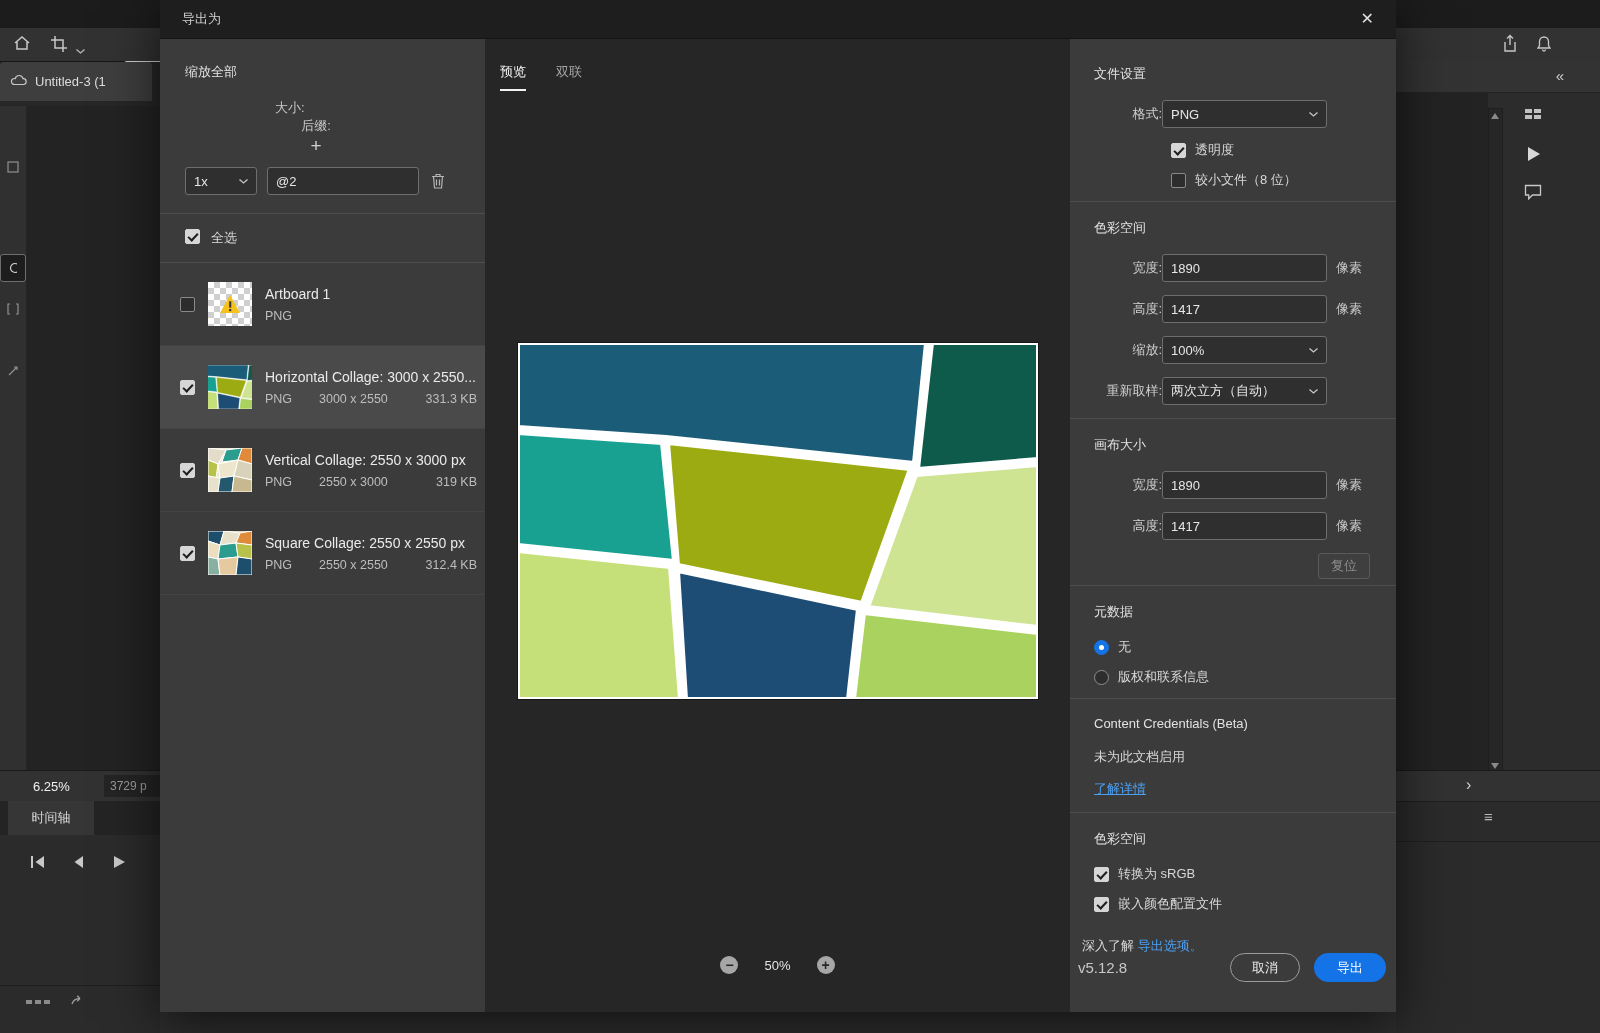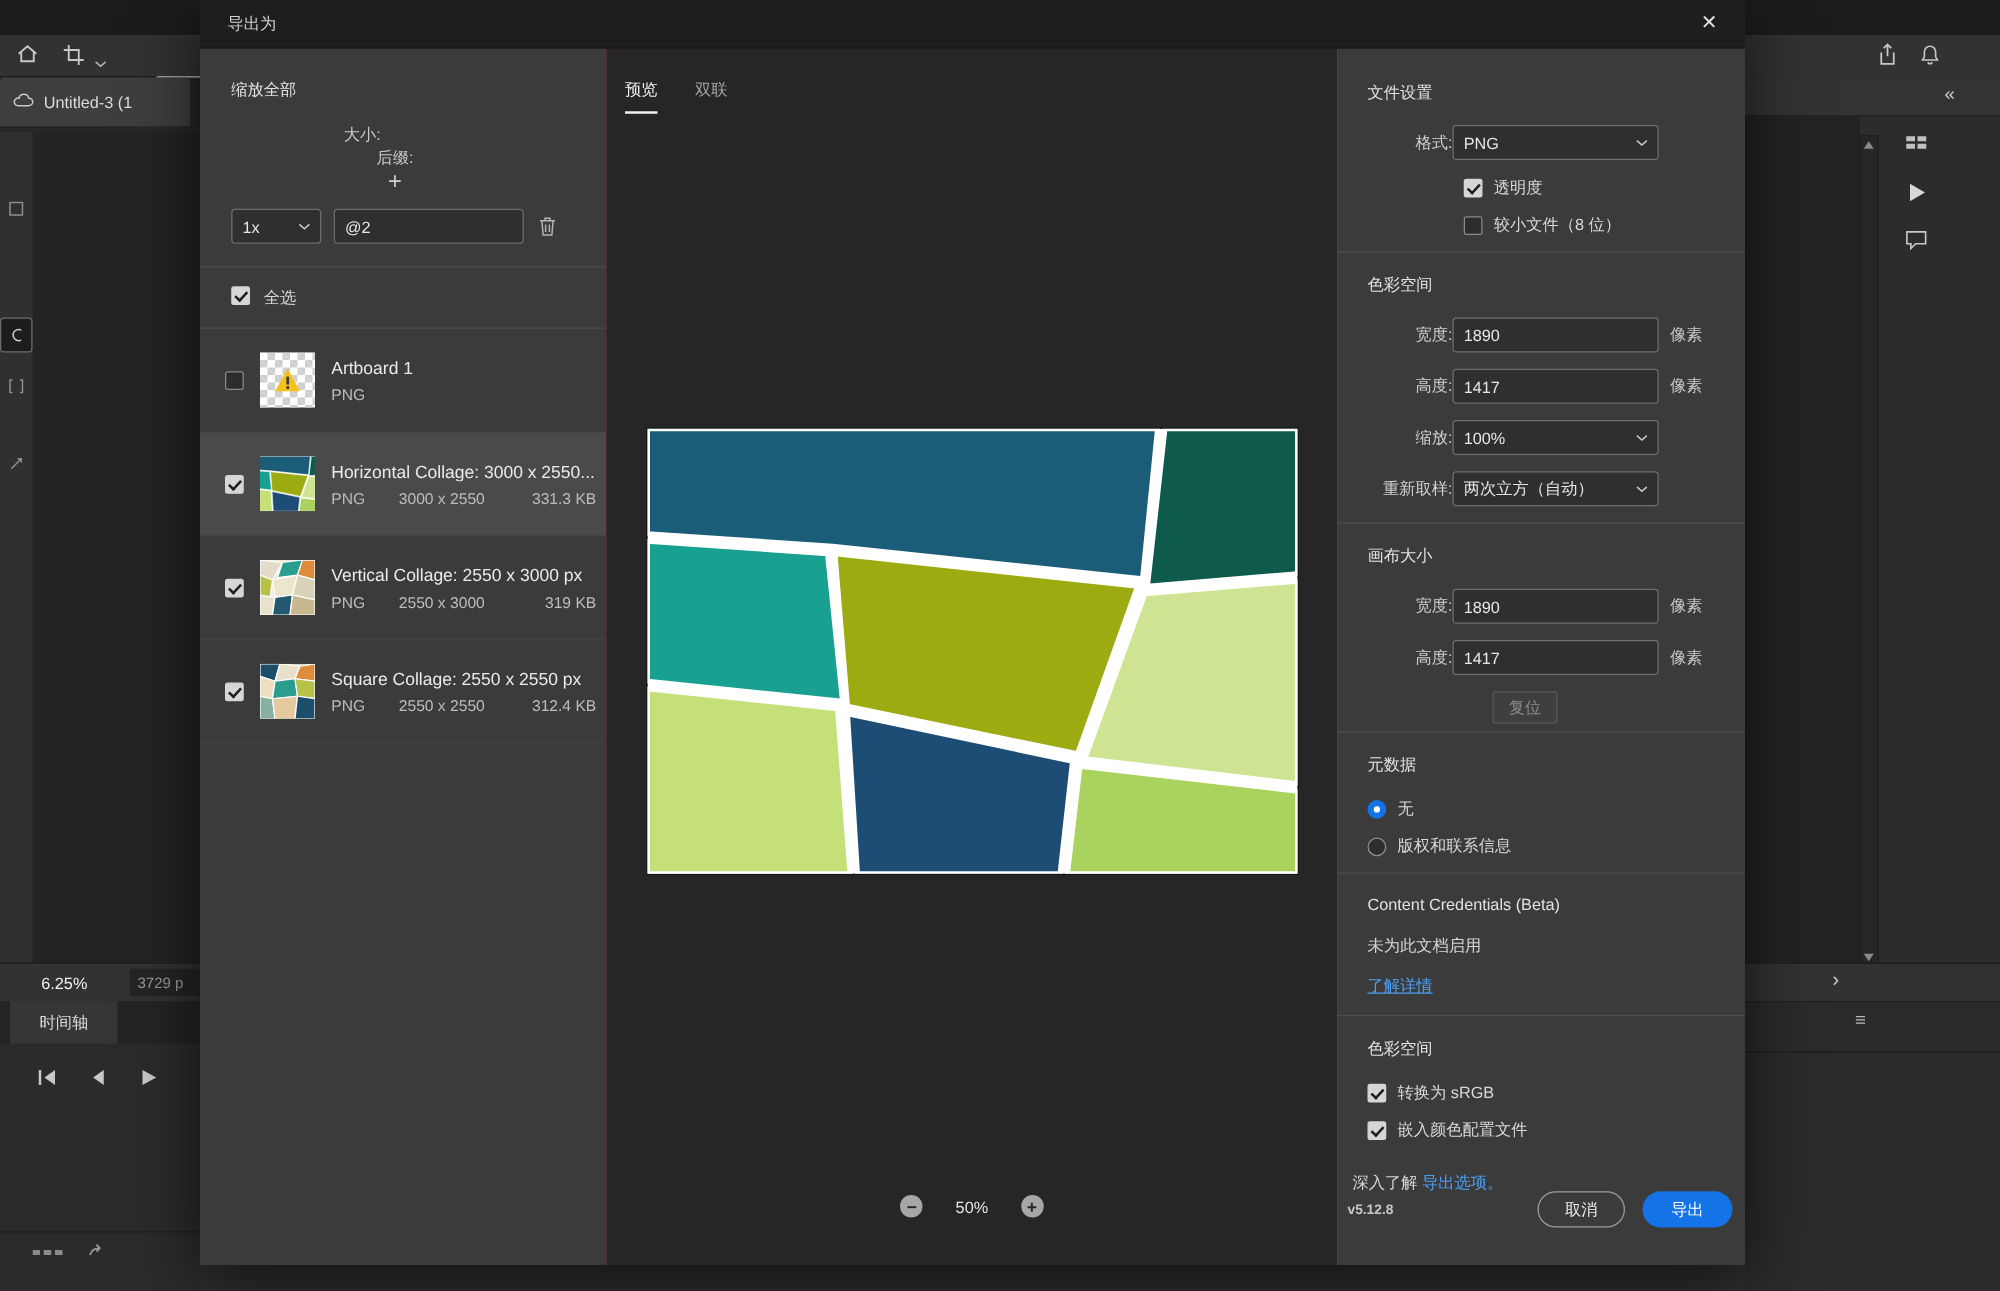--- a/index.html
+++ b/index.html
@@ -40,21 +40,21 @@
   .rd-scroll .arr.up{top:4px;border-bottom:6px solid #8a8a8a;}
   .rd-scroll .arr.down{bottom:4px;border-top:6px solid #8a8a8a;}
   .rd-icon{position:absolute;left:128px;}
   .rd-status{position:absolute;left:0;top:708px;width:204px;height:31px;background:#323232;border-top:1px solid #1a1a1a;}
   .rd-next{position:absolute;left:70px;top:5px;color:#cfcfcf;font-size:16px;}
   .rd-panel{position:absolute;left:0;top:739px;width:204px;height:232px;background:#2b2b2b;border-top:1px solid #1f1f1f;}
   .rd-burger{position:absolute;left:88px;top:6px;color:#b8b8b8;font-size:15px;}
   .rd-line{position:absolute;left:0;top:39px;width:204px;height:1px;background:#1f1f1f;}
 
   
-  .dialog{left:160px;top:0;width:1236px;height:1012px;background:#ef4444;z-index:10;
+  .dialog{left:160px;top:0;width:1236px;height:1012px;background:#3b82f6;z-index:10;
     box-shadow:0 10px 50px rgba(0,0,0,.65);}
   .dlg-title{height:38px;background:#1e1e1e;border-bottom:1px solid #141414;display:flex;align-items:center;
     justify-content:space-between;padding:0 22px;color:#cfcfcf;}
   .dlg-close{color:#e0e0e0;font-size:16px;cursor:pointer;line-height:1;}
   .dlg-body{display:flex;height:973px;}
 
   .panel-left{width:325px;background:#3b3b3b;position:relative;flex:none;padding-top:24px;box-sizing:border-box;}
   .heading{color:#e2e2e2;margin:0 0 18px 25px;}
   .scale-labels{display:flex;align-items:center;margin:0 38px 10px 25px;color:#c9c9c9;flex-direction:column;}
   .lbl-size{width:82px;flex:none;}
@@ -101,27 +101,27 @@
 
   .panel-right{width:326px;background:#3b3b3b;position:relative;flex:none;padding-top:26px;box-sizing:border-box;}
   .pr-heading{color:#e2e2e2;margin:0 0 17px 24px;}
   .fr{display:flex;align-items:center;margin:0 0 13px 0;}
   .fl{width:92px;text-align:right;margin-right:0;color:#d0d0d0;flex:none;}
   .ctl{width:165px;flex:none;}
   .px{margin-left:9px;color:#c8c8c8;}
   .cb-row{display:flex;align-items:center;gap:9px;margin:0 0 12px 101px;}
   .cb-row.pad24{margin-left:24px;}
   .pr-div{height:1px;background:#4d4d4d;margin:6px 0 17px 0;}
-  .reset-row{text-align:center;margin:2px 26px 0 0;}
+  .reset-row{text-align:right;margin:2px 26px 0 0;}
   .reset-btn{display:inline-block;padding:3px 12px;background:#3f3f3f;border:1px solid #5a5a5a;border-radius:3px;color:#8d8d8d;cursor:default;}
   .cc-text{margin:0 0 14px 24px;color:#d6d6d6;}
   .link{color:#4ba0f4;text-decoration:underline;cursor:pointer;}
   .learn-row{margin:24px 0 0 12px;color:#d6d6d6;}
   .pr-footer{position:absolute;left:0;bottom:30px;width:100%;display:flex;align-items:center;box-sizing:border-box;padding:0 10px 0 8px;}
-  .version{color:#c8c8c8;font-size:11px;font-weight:bold;}
+  .version{color:#c8c8c8;font-size:15px;}
   .btns{margin-left:auto;display:flex;gap:14px;}
   .btn{height:29px;border-radius:15px;display:flex;align-items:center;justify-content:center;cursor:pointer;box-sizing:border-box;}
   .btn-cancel{width:70px;border:1px solid #9c9c9c;color:#ececec;background:transparent;}
   .btn-export{width:72px;background:#1473e6;color:#fff;}
   .chev{flex:none;}
 </style>
 </head>
 <body>
 
 <div class="screen">

